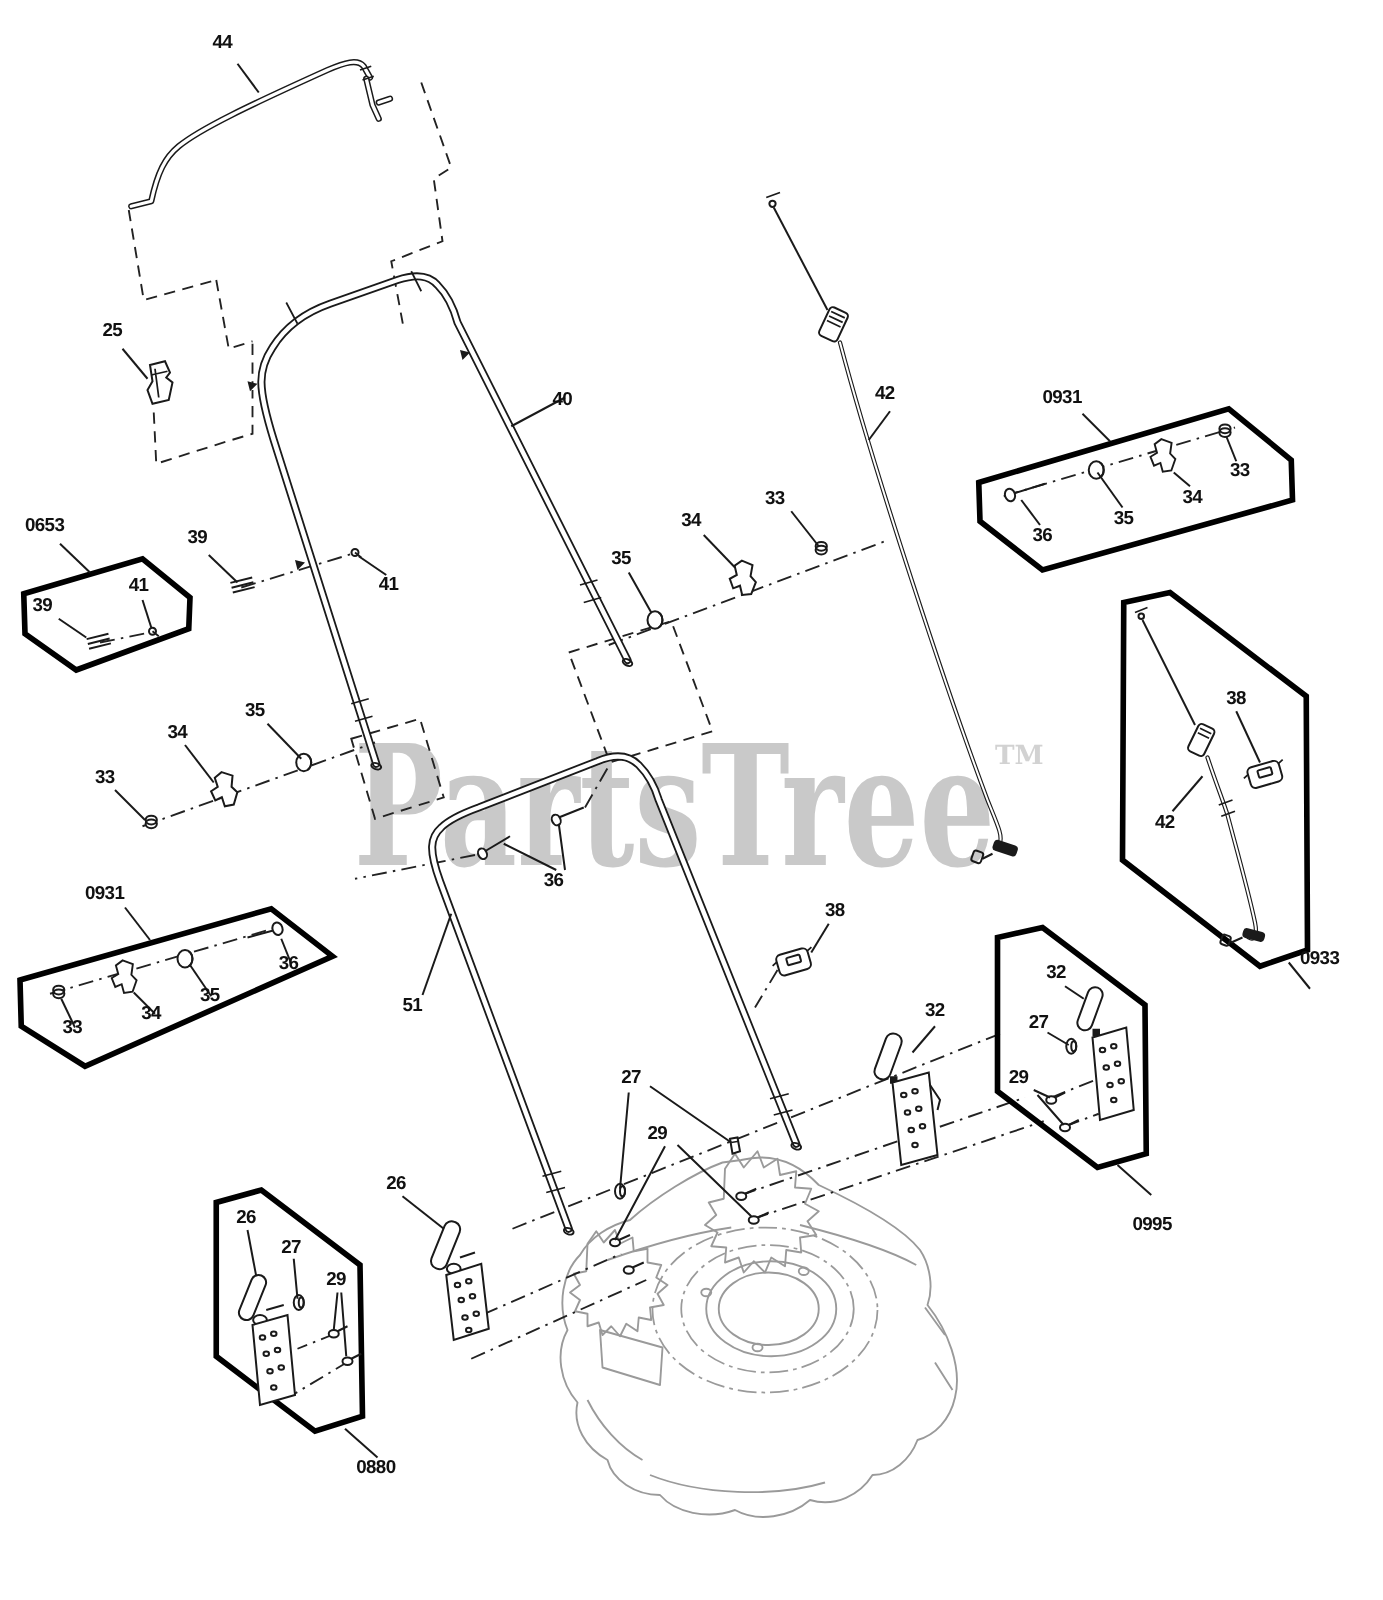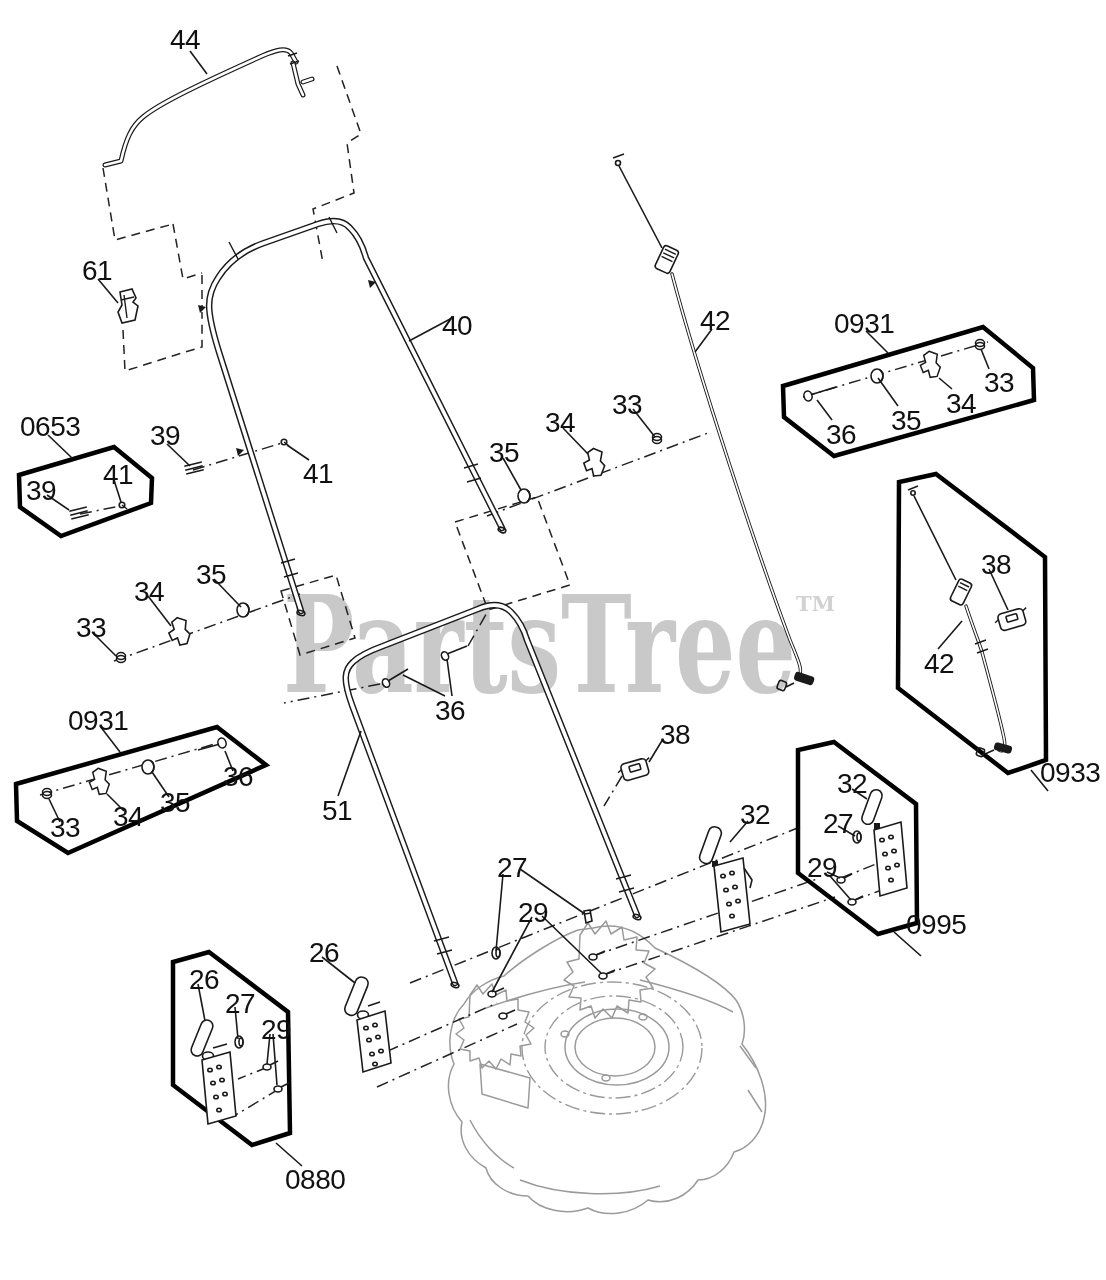--- a/index.html
+++ b/index.html
@@ -1,19 +1,19 @@
 <!DOCTYPE html>
 <html><head>
 <meta charset="utf-8">
 <style>
   html,body{margin:0;padding:0;background:#ffffff}
   .stage{position:relative;width:1106px;height:1280px;background:#fff;overflow:hidden;
          font-family:"Liberation Sans",sans-serif}
   .stage svg{position:absolute;left:0;top:0}
-  .callout{position:absolute;font-weight:normal;font-size:28px;line-height:1;color:#111;
+  .callout{position:absolute;font-weight:bold;font-size:15px;line-height:1;color:#111;
            letter-spacing:-0.5px;white-space:nowrap;user-select:none}
   
   .t-out{stroke:#1a1a1a;stroke-width:6.5;fill:none;stroke-linecap:round;stroke-linejoin:round}
   .t-in{stroke:#ffffff;stroke-width:3.6;fill:none;stroke-linecap:round;stroke-linejoin:round}
   .b-out{stroke:#1a1a1a;stroke-width:5;fill:none;stroke-linecap:round;stroke-linejoin:round}
   .b-in{stroke:#ffffff;stroke-width:2.6;fill:none;stroke-linecap:round;stroke-linejoin:round}
   .c-out{stroke:#1a1a1a;stroke-width:3.4;fill:none;stroke-linecap:round}
   .c-in{stroke:#ffffff;stroke-width:1.6;fill:none;stroke-linecap:round}
   .hw{stroke:#1a1a1a;stroke-width:1.6;fill:#ffffff}
   .hwl{stroke:#1a1a1a;stroke-width:1.6;fill:none}
@@ -413,21 +413,21 @@
     <path class="leader" d="M 322,957 L 355,983"></path>
     <path class="leader" d="M 198,984 L 205,1021"></path>
     <path class="leader" d="M 235,1007 L 238,1039"></path>
     <path class="leader" d="M 270,1034 L 267,1064 M 273,1034 L 277,1085"></path>
     <path class="leader" d="M 302,1166 L 276,1143"></path>
   </g>
 </svg>
 
 <div>
   <div class="callout" style="left:170px;top:26px">44</div>
-  <div class="callout" style="left:82px;top:257px">61</div>
+  <div class="callout" style="left:82px;top:257px">25</div>
   <div class="callout" style="left:442px;top:312px">40</div>
   <div class="callout" style="left:700px;top:307px">42</div>
   <div class="callout" style="left:834px;top:310px">0931</div>
   <div class="callout" style="left:984px;top:369px">33</div>
   <div class="callout" style="left:946px;top:390px">34</div>
   <div class="callout" style="left:891px;top:407px">35</div>
   <div class="callout" style="left:826px;top:421px">36</div>
   <div class="callout" style="left:20px;top:413px">0653</div>
   <div class="callout" style="left:150px;top:422px">39</div>
   <div class="callout" style="left:103px;top:461px">41</div>
@@ -447,21 +447,21 @@
   <div class="callout" style="left:322px;top:797px">51</div>
   <div class="callout" style="left:435px;top:697px">36</div>
   <div class="callout" style="left:660px;top:721px">38</div>
   <div class="callout" style="left:740px;top:801px">32</div>
   <div class="callout" style="left:981px;top:551px">38</div>
   <div class="callout" style="left:924px;top:650px">42</div>
   <div class="callout" style="left:1040px;top:759px">0933</div>
   <div class="callout" style="left:837px;top:770px">32</div>
   <div class="callout" style="left:823px;top:810px">27</div>
   <div class="callout" style="left:807px;top:854px">29</div>
-  <div class="callout" style="left:906px;top:911px">0995</div>
+  <div class="callout" style="left:906px;top:972px">0995</div>
   <div class="callout" style="left:497px;top:854px">27</div>
   <div class="callout" style="left:518px;top:899px">29</div>
   <div class="callout" style="left:309px;top:939px">26</div>
   <div class="callout" style="left:189px;top:966px">26</div>
   <div class="callout" style="left:225px;top:990px">27</div>
   <div class="callout" style="left:261px;top:1016px">29</div>
   <div class="callout" style="left:285px;top:1166px">0880</div>
 </div>
 
 </div>

